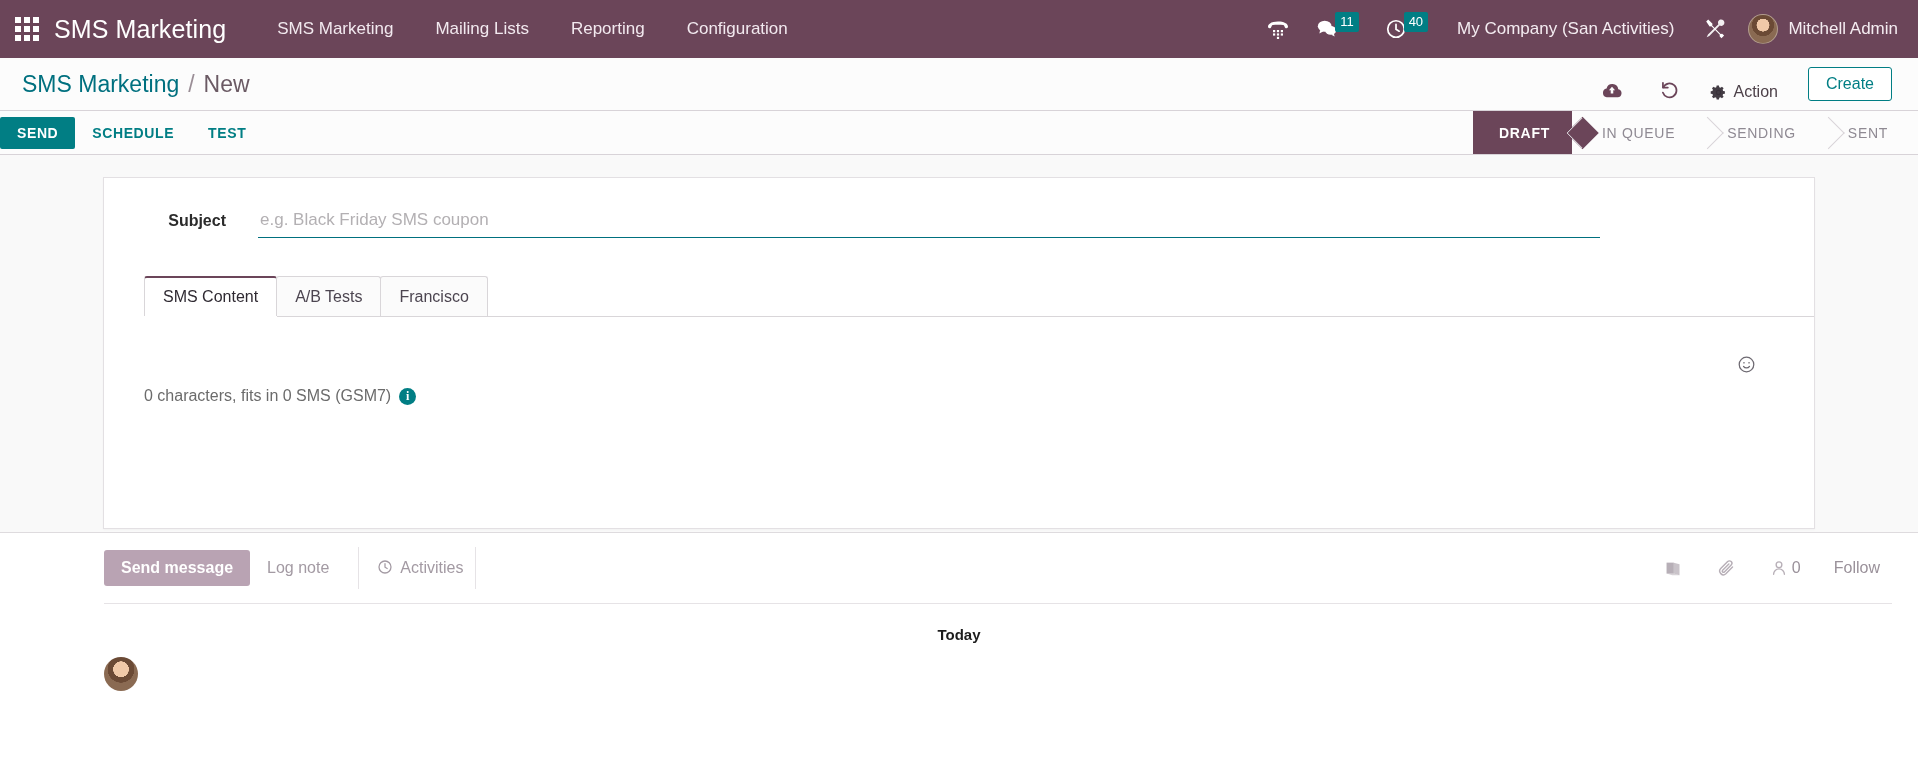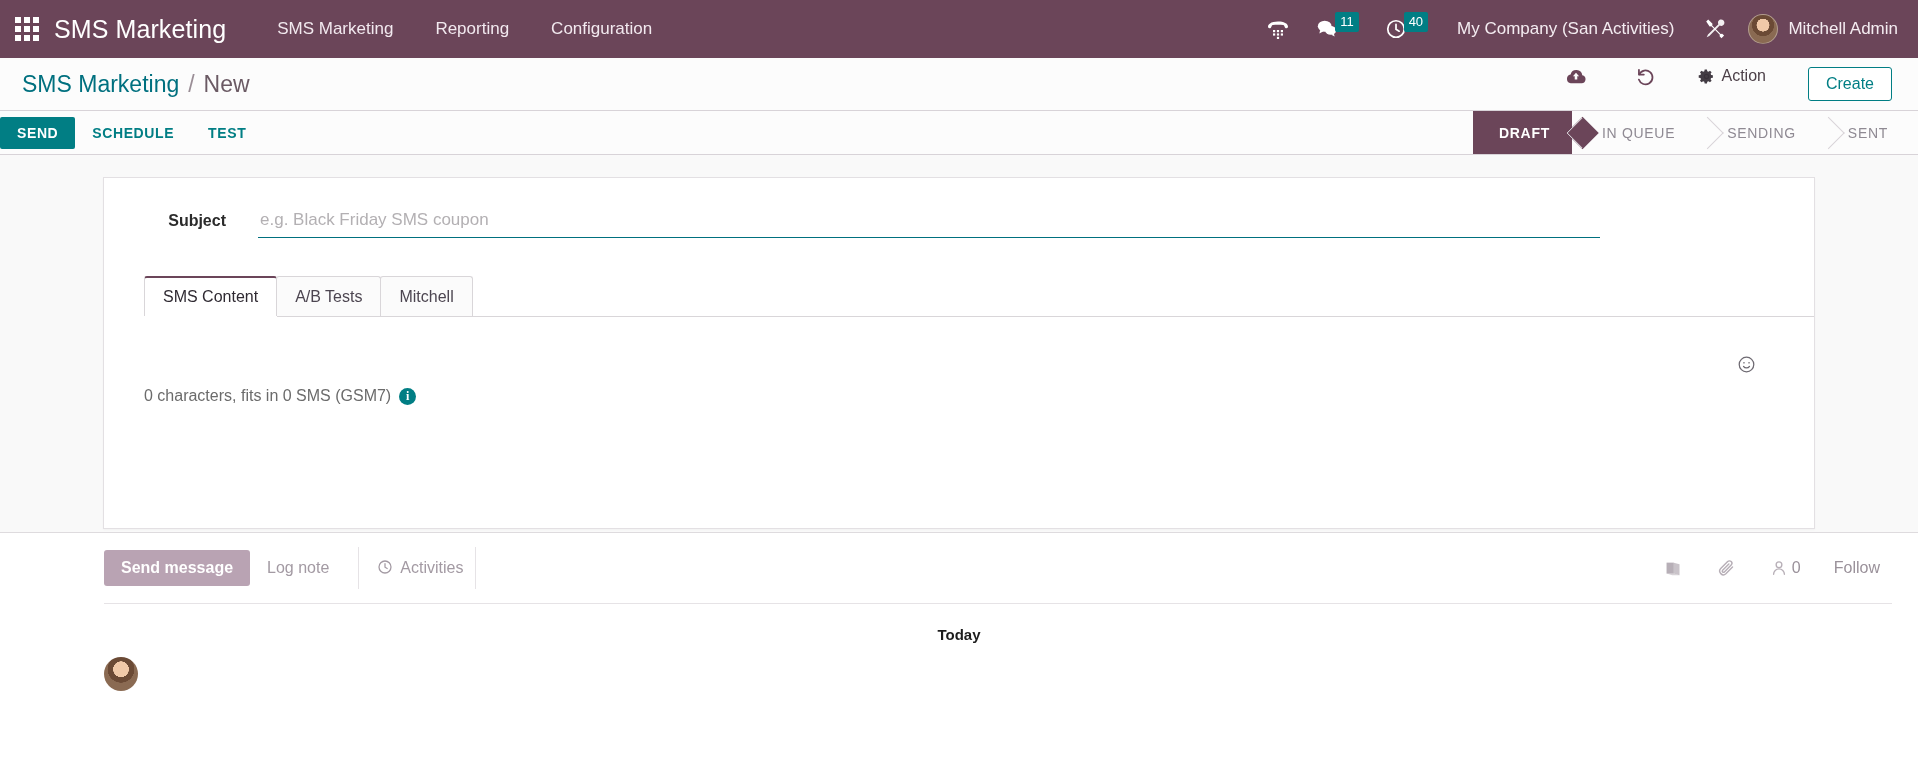--- a/index.html
+++ b/index.html
@@ -111,21 +111,21 @@
     border-bottom: 1px solid #d8d3d8;
     height: 53px;
     display: flex;
     align-items: center;
     padding: 0 26px 0 22px;
   }
   .breadcrumb { font-size: 23px; display: flex; align-items: baseline; }
   .bc-link { color: #00707f; cursor: pointer; }
   .bc-sep { color: #9a8e96; margin: 0 9px; }
   .bc-cur { color: #6b5a64; }
-  .cp-right { margin-left: auto; display: flex; align-items: flex-start; gap: 12px; }
+  .cp-right { margin-left: auto; display: flex; align-items: flex-end; gap: 0; }
   .cp-icon-btn {
     color: #6b4559;
     padding: 0 18px;
     cursor: pointer;
     display: flex;
     align-items: center;
     font-size: 19px;
   }
   .action-btn {
     display: flex; align-items: center; gap: 7px;
@@ -379,20 +379,21 @@
         <i></i>
         <i></i>
         <i></i>
         <i></i>
         <i></i>
         <i></i>
     </span>
   </div>
   <div class="brand">SMS Marketing</div>
   <div class="menu-item">SMS Marketing</div>
+  <div class="menu-item">Mailing Lists</div>
   <div class="menu-item">Reporting</div>
   <div class="menu-item">Configuration</div>
 
   <div class="nav-right">
     <div class="nav-ic">
       <span>
         <svg width="24" height="24" viewBox="0 0 24 24" fill="#fff">
           <path d="M2 9.5c0-3 4.3-5 10-5s10 2 10 5c0 1.1-.6 1.7-1.5 1.7-1 0-1.5-.5-1.8-1.3l-.4-1c-.2-.5-.6-.8-1.2-.9C15.7 7.8 14 7.7 12 7.7s-3.7.1-5.1.3c-.6.1-1 .4-1.2.9l-.4 1c-.3.8-.8 1.3-1.8 1.3C2.6 11.2 2 10.6 2 9.5z"></path>
           <g>
             <rect x="7" y="13" width="2.2" height="2.2"></rect>
@@ -499,21 +500,21 @@
       <div class="flabel">Subject</div>
       <div class="fctrl">
         <input class="subject-input" type="text" placeholder="e.g. Black Friday SMS coupon" style="">
       </div>
     </div>
 
 
     <div class="tabs">
       <div class="tab active">SMS Content</div>
       <div class="tab">A/B Tests</div>
-      <div class="tab">Mitchell</div>
+      <div class="tab">Francisco</div>
     </div>
 
     <div class="tab-body">
       <div class="emoji-btn">
         <svg width="19" height="19" viewBox="0 0 24 24" fill="none" stroke="#6e6a72" stroke-width="1.6">
           <circle cx="12" cy="12" r="9.2"></circle>
           <circle cx="8.8" cy="9.9" r="1" fill="#6e6a72" stroke="none"></circle>
           <circle cx="15.2" cy="9.9" r="1" fill="#6e6a72" stroke="none"></circle>
           <path d="M8.2 14.4a4.6 4.6 0 0 0 7.6 0" stroke-linecap="round"></path>
         </svg>

